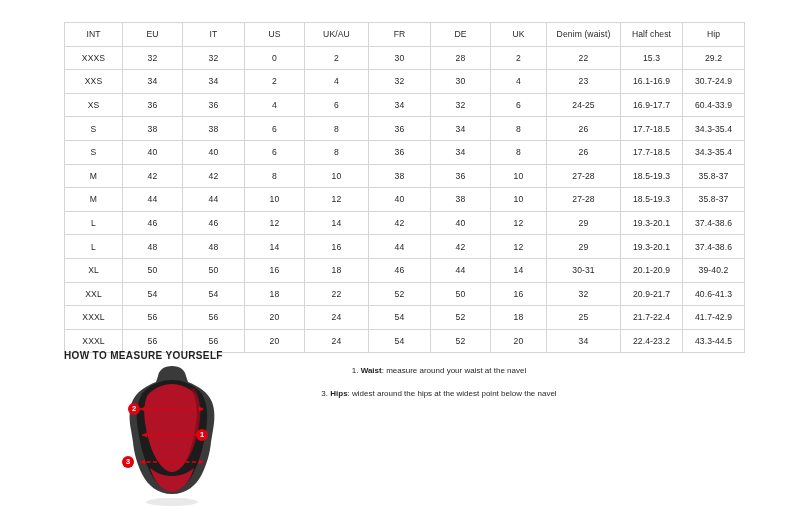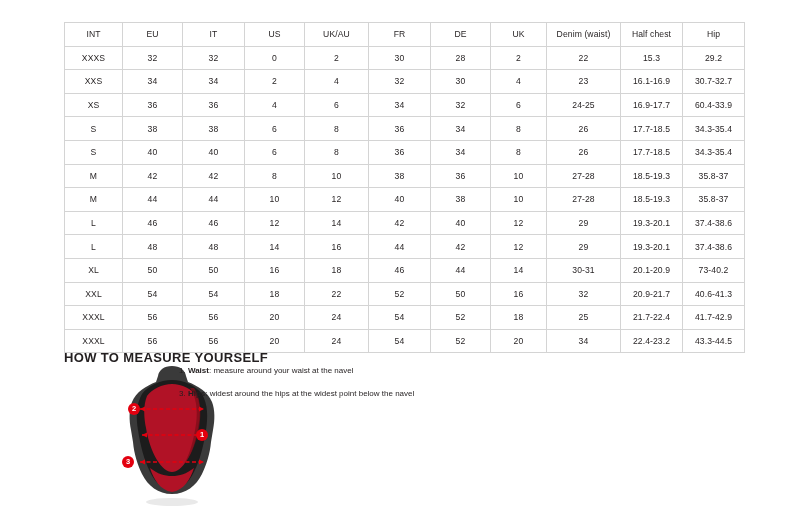--- a/index.html
+++ b/index.html
@@ -61,21 +61,21 @@
   col.c7 { width: 56px; }
   col.c8 { width: 74px; }
   col.c9 { width: 62px; }
   col.c10 { width: 62px; }
 
   
   .measure-title {
     position: absolute;
     left: 64px;
     top: 350px;
-    font-size: 13px;
+    font-size: 10px;
     font-weight: bold;
     letter-spacing: 0.35px;
     color: #231f20;
   }
   .measure-block {
     position: absolute;
     left: 64px;
     top: 362px;
     width: 670px;
     height: 150px;
@@ -94,20 +94,21 @@
     left: 115px;
     top: 3px;
     width: 520px;
   }
   .step {
     font-size: 8px;
     line-height: 12px;
     color: #231f20;
     margin-bottom: 11px;
     white-space: nowrap;
+    text-align: center;
   }
   .step b { font-weight: bold; }
 
   .bullet {
     position: absolute;
     width: 12px;
     height: 12px;
     border-radius: 50%;
     background: #e3000f;
     color: #ffffff;
@@ -170,21 +171,21 @@
           <td>XXS</td>
           <td>34</td>
           <td>34</td>
           <td>2</td>
           <td>4</td>
           <td>32</td>
           <td>30</td>
           <td>4</td>
           <td>23</td>
           <td>16.1-16.9</td>
-          <td>30.7-32.7</td>
+          <td>30.7-24.9</td>
         </tr>
         <tr>
           <td>XS</td>
           <td>36</td>
           <td>36</td>
           <td>4</td>
           <td>6</td>
           <td>34</td>
           <td>32</td>
           <td>6</td>
@@ -274,21 +275,21 @@
           <td>XL</td>
           <td>50</td>
           <td>50</td>
           <td>16</td>
           <td>18</td>
           <td>46</td>
           <td>44</td>
           <td>14</td>
           <td>30-31</td>
           <td>20.1-20.9</td>
-          <td>73-40.2</td>
+          <td>39-40.2</td>
         </tr>
         <tr>
           <td>XXL</td>
           <td>54</td>
           <td>54</td>
           <td>18</td>
           <td>22</td>
           <td>52</td>
           <td>50</td>
           <td>16</td>

